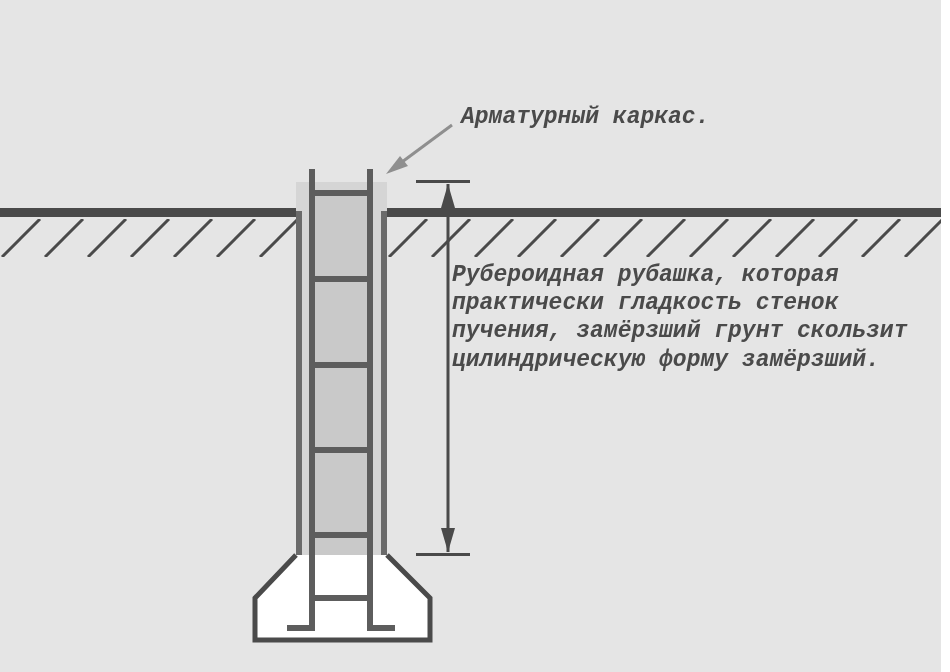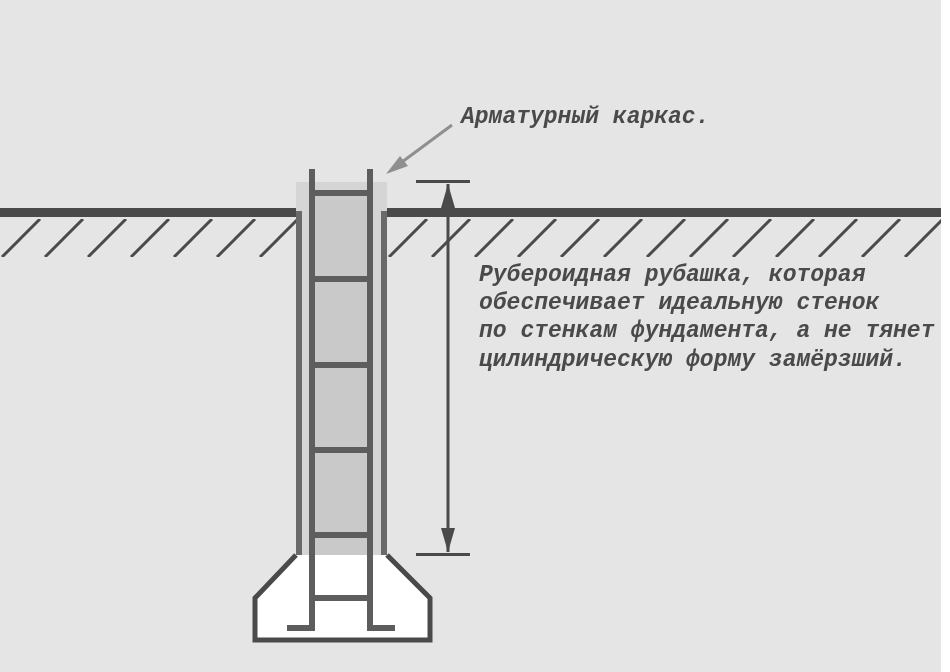--- a/index.html
+++ b/index.html
@@ -17,21 +17,21 @@
     font-style:italic;
     color:#4a4a4a;
     white-space:nowrap;
   }
   .callout-label{
     left:461px;top:104px;
     font-size:23px;
     line-height:27px;
   }
   .note-block{
-    left:479px;top:261px;
+    left:452px;top:261px;
     font-size:23px;
     line-height:28.2px;
   }
 </style>
 </head>
 <body>
 
 <div class="canvas">
 
   <svg width="950" height="672" viewBox="0 0 950 672">
@@ -79,18 +79,18 @@
     <g>
       <line x1="452" y1="125" x2="402" y2="162" stroke-width="3" stroke="#8f8f8f"></line>
       <polygon points="386,174 400,156 408,166" fill="#8f8f8f"></polygon>
     </g>
   </svg>
 
   <div class="diagram-text callout-label">Арматурный каркас.</div>
 
   <div class="diagram-text note-block">
     <div>Рубероидная рубашка, которая</div>
-    <div>обеспечивает идеальную стенок</div>
-    <div>по стенкам фундамента, а не тянет</div>
+    <div>практически гладкость стенок</div>
+    <div>пучения, замёрзший грунт скользит</div>
     <div>цилиндрическую форму замёрзший.</div>
   </div>
 
 </div>
 
 </body></html>

